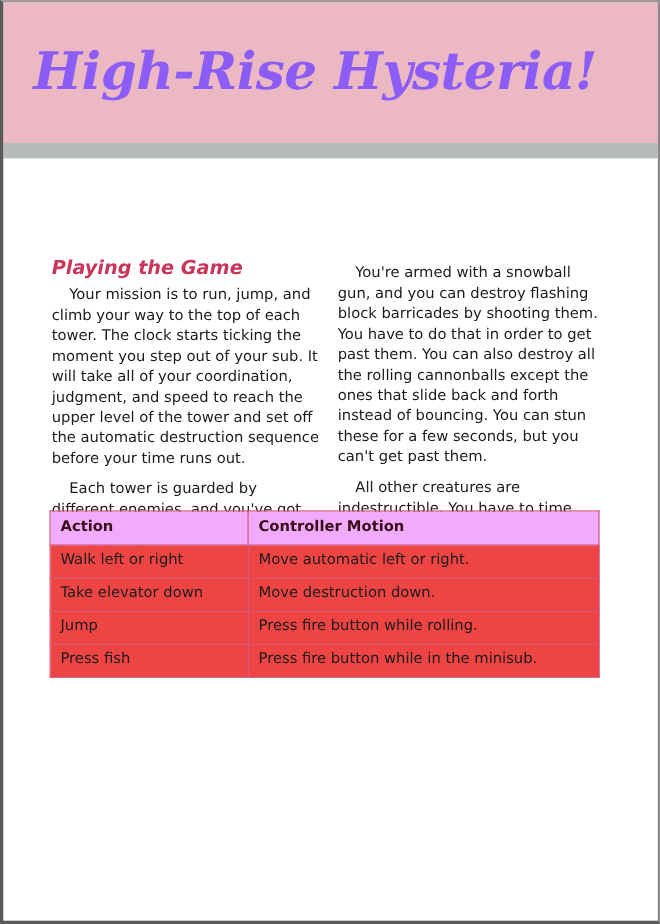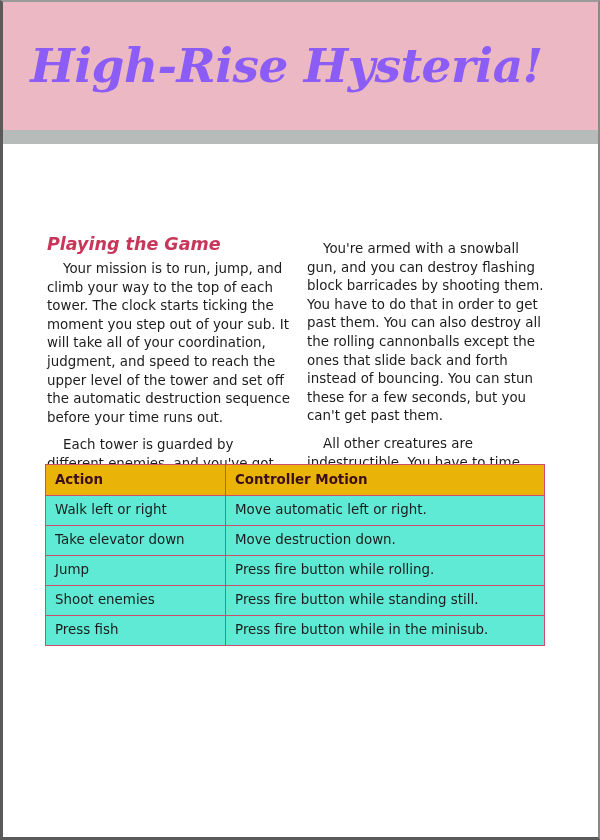--- a/index.html
+++ b/index.html
@@ -46,24 +46,24 @@
     position: absolute; left: 45px; top: 464px; width: 500px;
     border-collapse: collapse;
     font-size: 13.4px;
   }
   .table th, .table td {
     border: 1px solid #cf4c6c;
     text-align: left; vertical-align: top;
     padding: 6px 9px 5px 9px; line-height: 16px;
   }
   .table th {
-    background: #eab308; color: #3a0e18; font-weight: bold;
+    background: #f0abfc; color: #3a0e18; font-weight: bold;
     height: 18px; padding-top: 7px;
   }
-  .table td { background: #5eead4; height: 18px; }
+  .table td { background: #ef4444; height: 18px; }
   .table .c1 { width: 162px; }
   .table .c2 { width: 302px; }
 </style>
 </head>
 <body>
 
 <div class="banner"></div>
 <div class="banner-stripe"></div>
 <div class="title">High-Rise Hysteria!</div>
 
@@ -92,23 +92,19 @@
     </tr>
     <tr>
       <td>Take elevator down</td>
       <td>Move destruction down.</td>
     </tr>
     <tr>
       <td>Jump</td>
       <td>Press fire button while rolling.</td>
     </tr>
     <tr>
-      <td>Shoot enemies</td>
-      <td>Press fire button while standing still.</td>
-    </tr>
-    <tr>
       <td>Press fish</td>
       <td>Press fire button while in the minisub.</td>
     </tr>
   </tbody>
 </table>
 
 <div class="page-frame"></div>
 
 </body></html>

